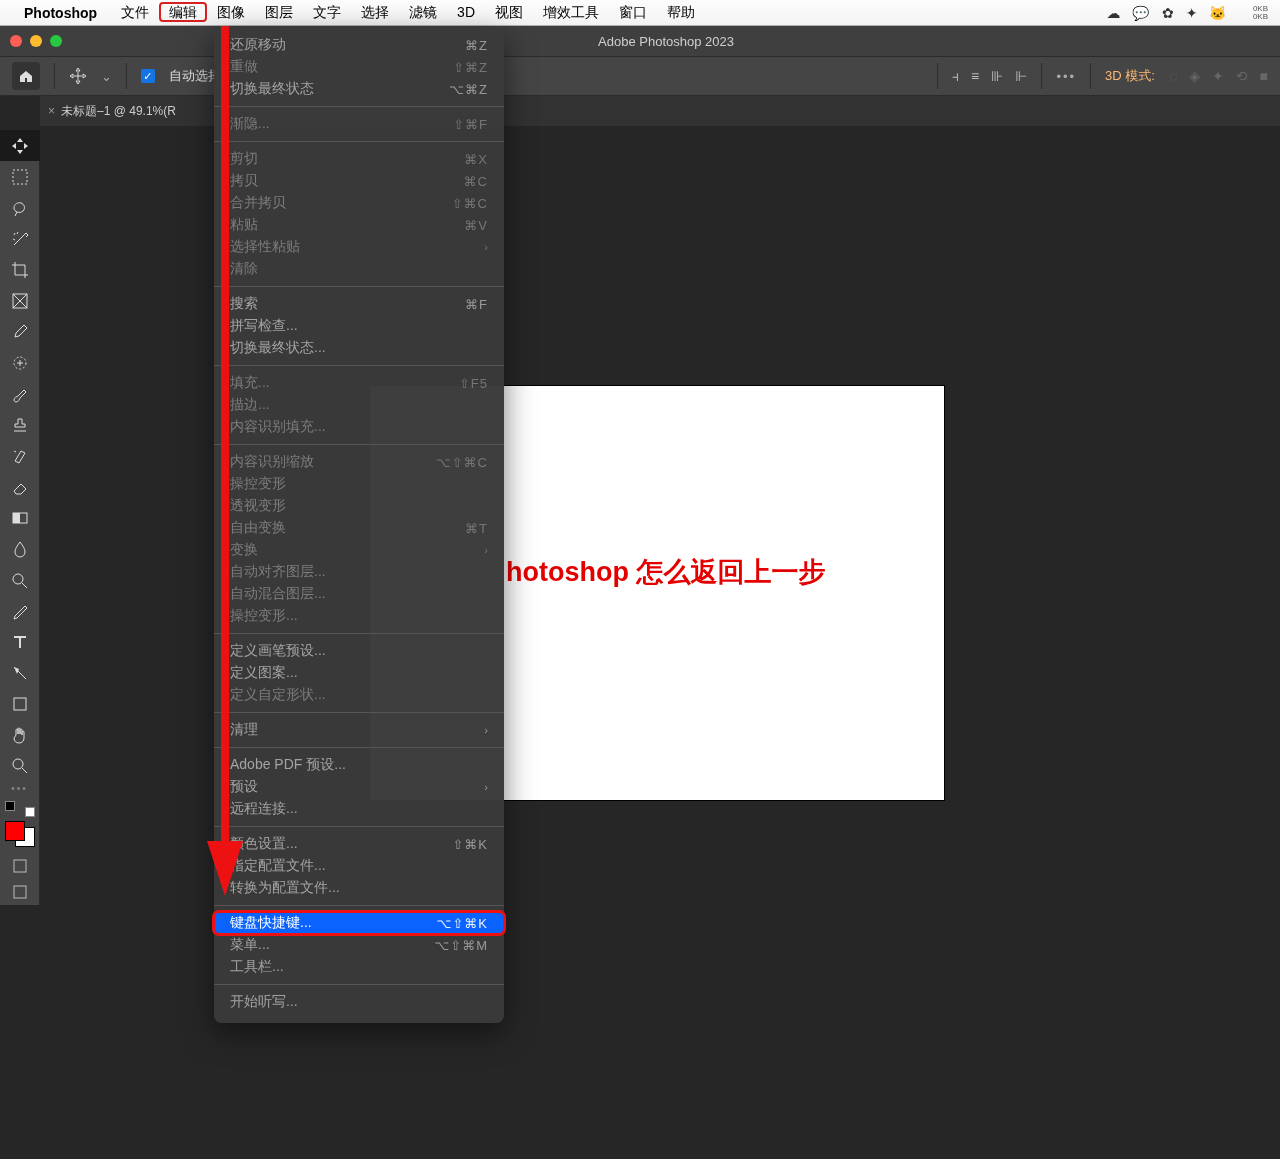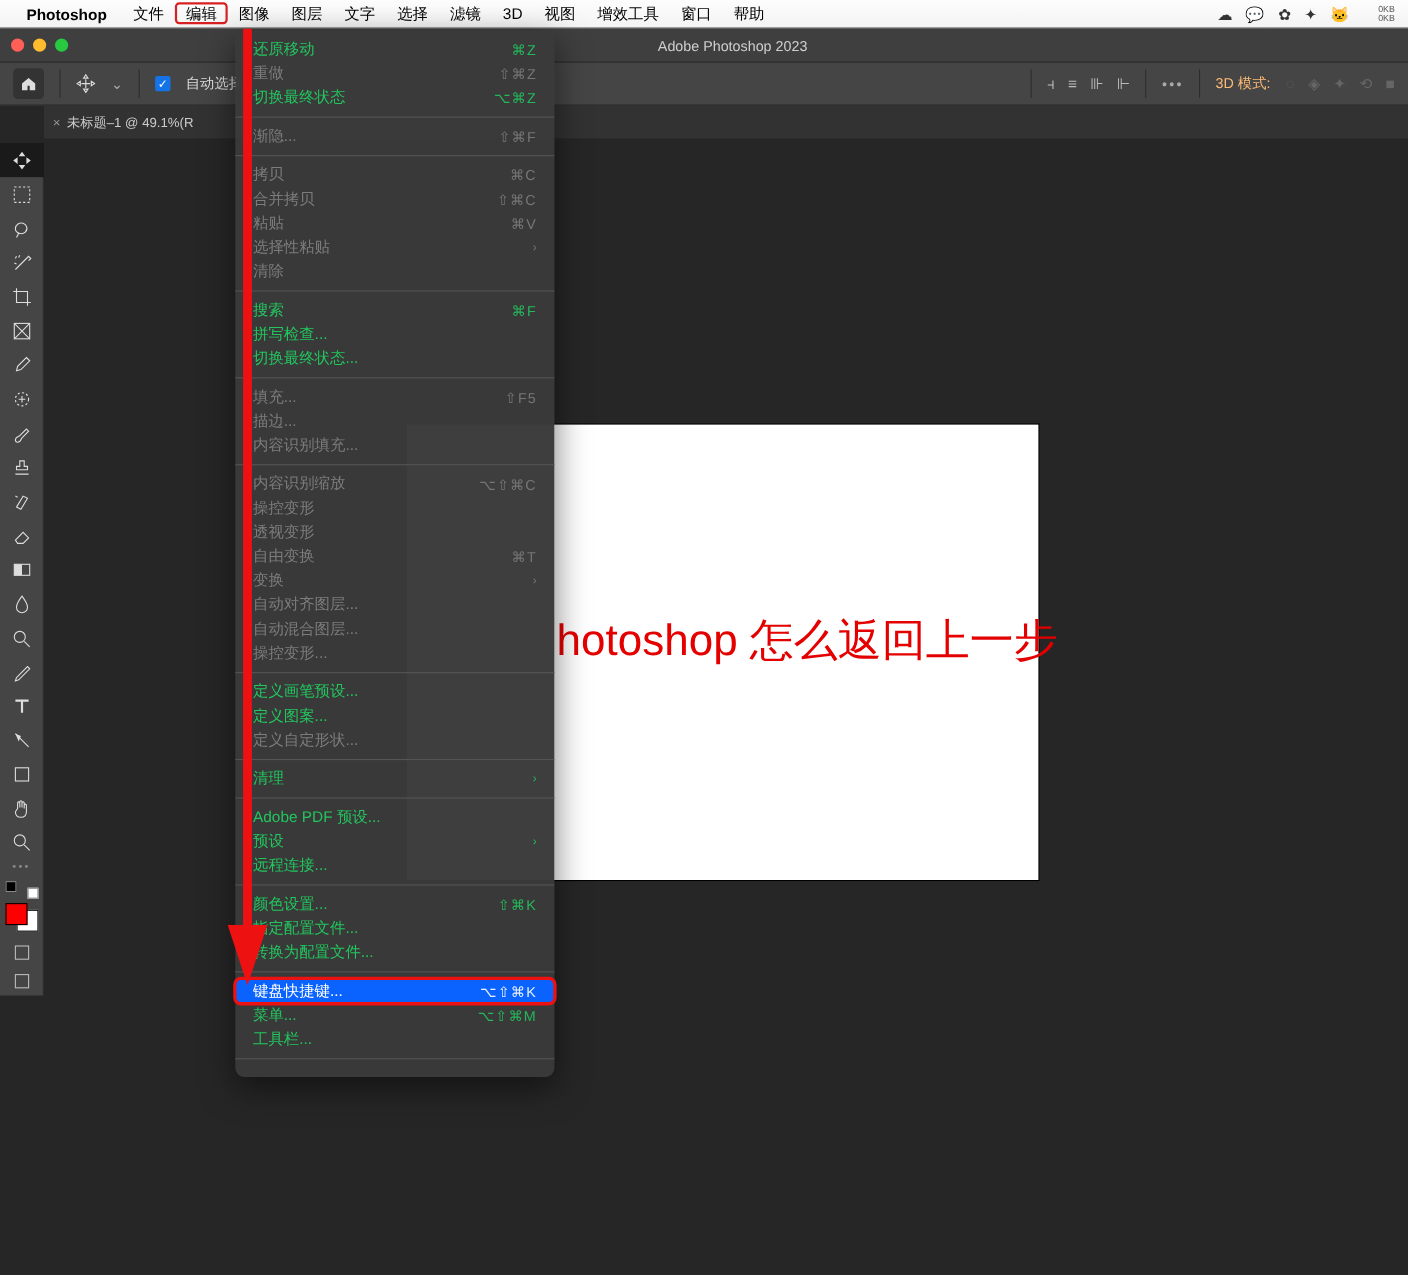--- a/index.html
+++ b/index.html
@@ -44,25 +44,25 @@
 .tools .swatches .bw .w { position:absolute; width:10px;height:10px; background:#fff; border:1px solid #888; right:0; bottom:0;}
 .tools .swatches .fgbg { position:relative; width:30px; height:26px; margin-top:4px;}
 .tools .swatches .fgbg .fg { position:absolute; width:20px;height:20px; background:#ff0000; border:1px solid #000; left:0; top:0; z-index:2;}
 .tools .swatches .fgbg .bg { position:absolute; width:20px;height:20px; background:#fff; border:1px solid #000; right:0; bottom:0;}
 .tools .footbtns .fbtn { height:26px; display:flex; align-items:center; justify-content:center; color:#bbb;}
 svg { display:block; }
 
 
 .canvas-area { position:absolute; left:40px; top:126px; right:0; bottom:0; background:#262626;}
 .canvas { position:absolute; left:330px; top:260px; width:574px; height:414px; background:#fff; box-shadow:0 0 0 1px #000;}
-.canvas .redtext { position:absolute; left:136px; top:168px; color:#e50000; font-size:40px; font-weight:400; white-space:nowrap;}
+.canvas .redtext { position:absolute; left:136px; top:168px; color:#e50000; font-size:27px; font-weight:700; white-space:nowrap;}
 
 
 .menu { position:absolute; left:214px; top:28px; width:290px; background:rgba(58,58,58,0.98); border-radius:0 0 8px 8px; padding:6px 0 10px; box-shadow:0 10px 30px rgba(0,0,0,.5);}
-.menu .row { height:22px; display:flex; align-items:center; padding:0 16px; color:#22c55e; font-size:14px; justify-content:space-between; cursor:default;}
+.menu .row { height:22px; display:flex; align-items:center; padding:0 16px; color:#a3a3a3; font-size:14px; justify-content:space-between; cursor:default;}
 .menu .row.disabled { color:#7c7c7c;}
 .menu .row.highlighted { background:#0a63ff; color:#fff;gap:33px;}
 .menu .row.boxed { outline:3px solid #e11; outline-offset:-1px; border-radius:5px;}
 .menu .row .sc { color:inherit; opacity:.9; font-size:13px; letter-spacing:1px;}
 .menu .row .arrow { font-size:11px; opacity:.9;}
 .menu .sep { height:1px; background:#555; margin:6px 0;}
 
 
 .anno-arrow { position:absolute; left:203px; top:26px; width:60px; height:900px; pointer-events:none;}
 
@@ -290,20 +290,24 @@
       <span>切换最终状态</span>
       <span class="sc">⌥⌘Z</span>
     </div>
     <div class="sep"></div>
     <div class="row disabled">
       <span>渐隐...</span>
       <span class="sc">⇧⌘F</span>
     </div>
     <div class="sep"></div>
     <div class="row disabled">
+      <span>剪切</span>
+      <span class="sc">⌘X</span>
+    </div>
+    <div class="row disabled">
       <span>拷贝</span>
       <span class="sc">⌘C</span>
     </div>
     <div class="row disabled">
       <span>合并拷贝</span>
       <span class="sc">⇧⌘C</span>
     </div>
     <div class="row disabled">
       <span>粘贴</span>
       <span class="sc">⌘V</span>
@@ -408,18 +412,21 @@
       <span class="sc">⌥⇧⌘K</span>
     </div>
     <div class="row">
       <span>菜单...</span>
       <span class="sc">⌥⇧⌘M</span>
     </div>
     <div class="row">
       <span>工具栏...</span>
     </div>
     <div class="sep"></div>
+    <div class="row">
+      <span>开始听写...</span>
+    </div>
   </div>
 
 <svg class="anno-arrow" viewBox="0 0 60 900">
   <line x1="22" y1="0" x2="22" y2="820" stroke="#e11" stroke-width="8"></line>
   <polygon points="22,870 4,815 40,815" fill="#e11"></polygon>
 </svg>
 
 </body></html>

